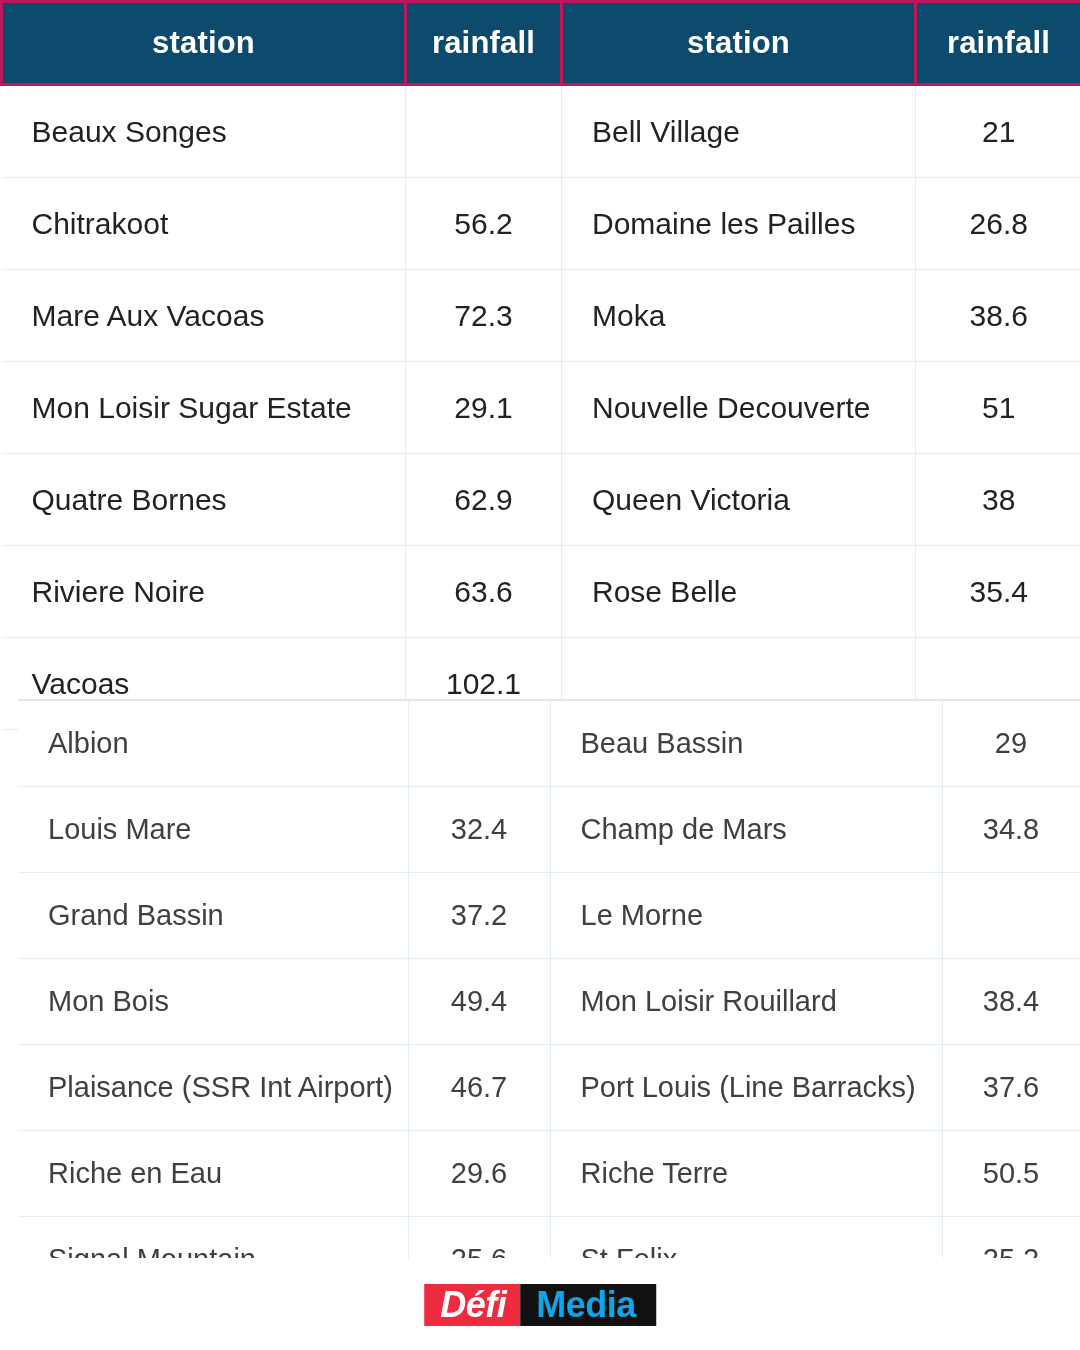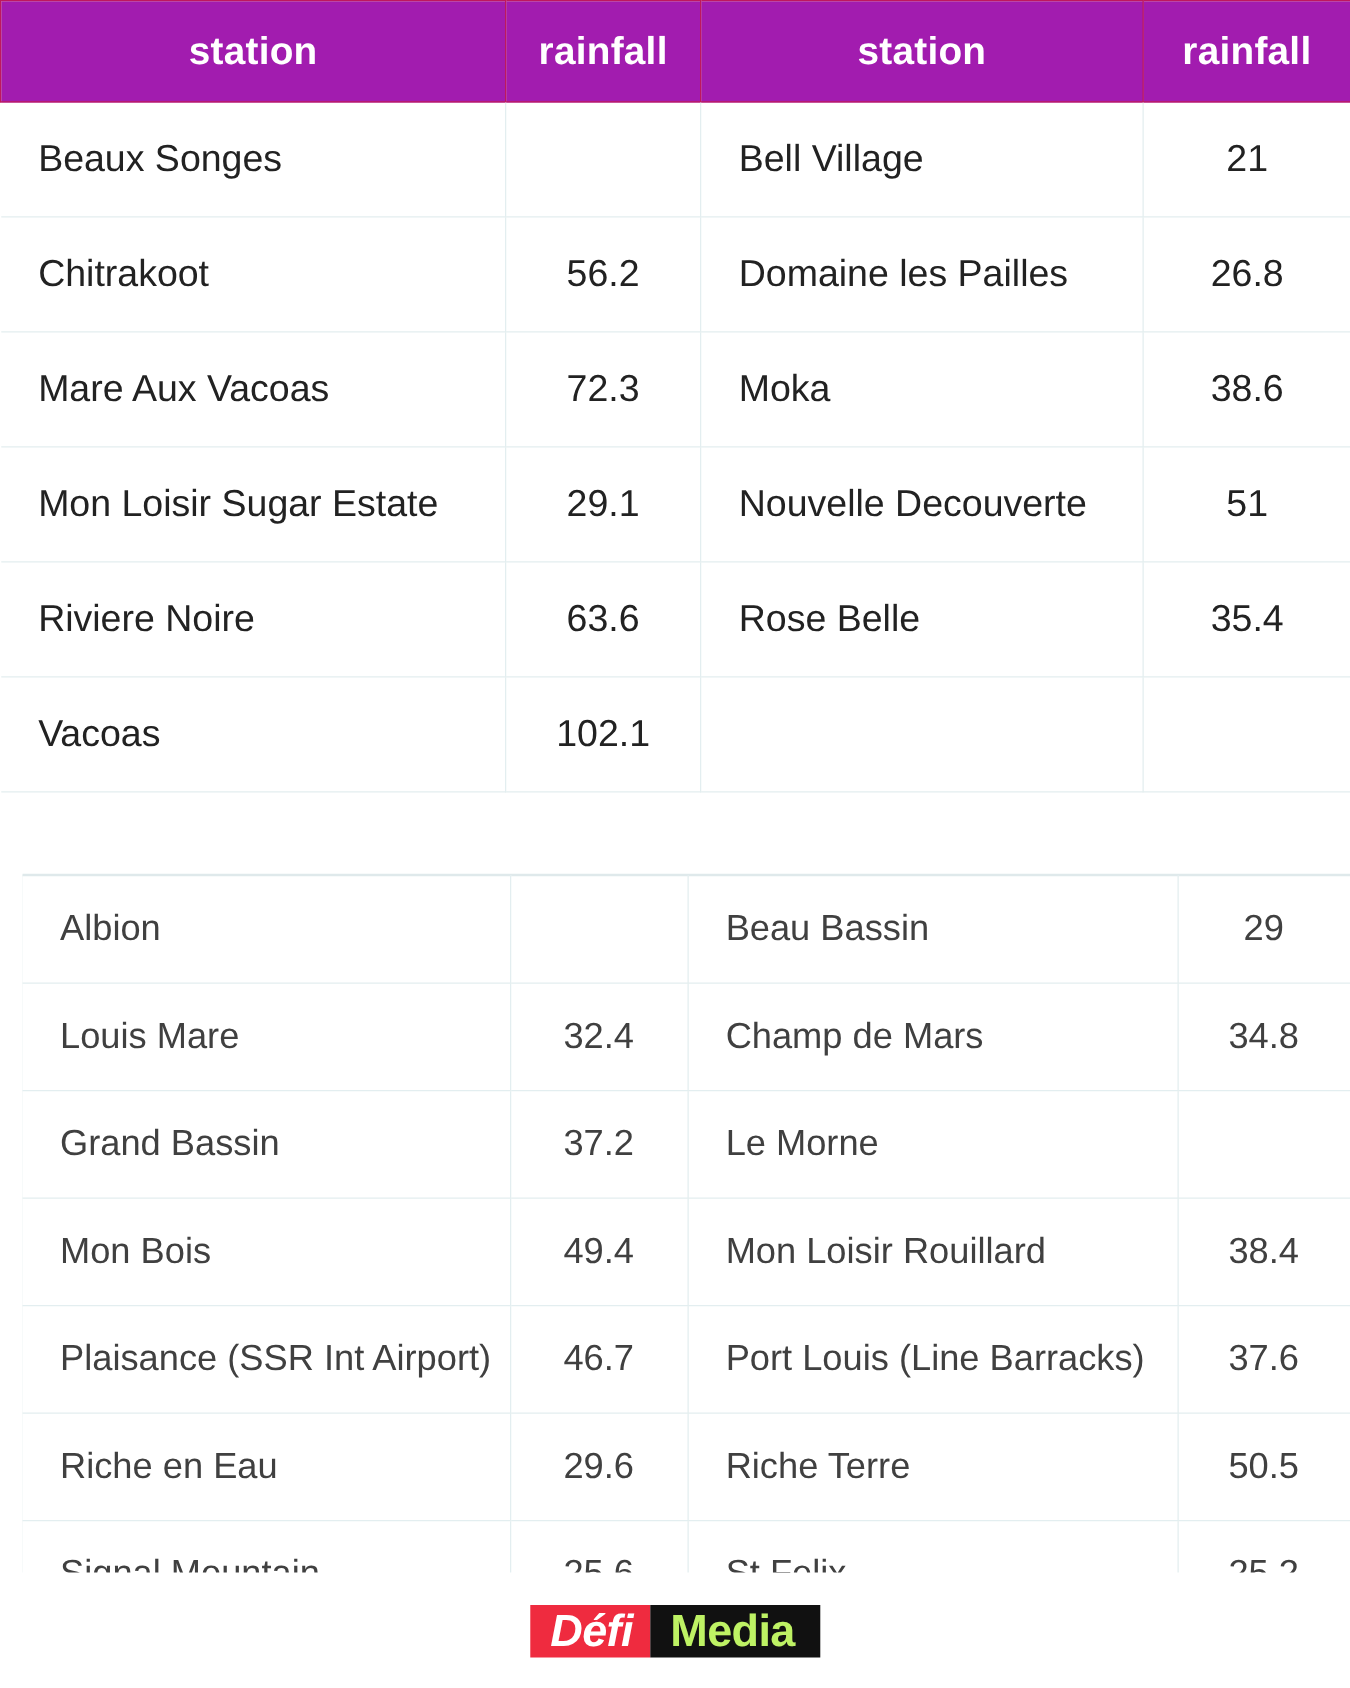--- a/index.html
+++ b/index.html
@@ -19,28 +19,28 @@
   
   .table-top {
     position: absolute;
     top: 0;
     left: 0;
     width: 1080px;
     border-collapse: collapse;
     table-layout: fixed;
   }
   .table-top th {
-    background: #a21caf;
+    background: #0c4a6e;
     color: #ffffff;
     font-size: 31px;
     font-weight: bold;
     height: 78px;
     text-align: center;
     vertical-align: middle;
-    border: 1px solid #be185d;
+    border: 3px solid #be185d;
     letter-spacing: 0.2px;
   }
   .table-top td {
     height: 89px;
     font-size: 30px;
     border: 1px solid #e3eef0;
     vertical-align: middle;
     color: #222222;
   }
   .table-top td.station {
@@ -110,21 +110,21 @@
     font-size: 36px;
     font-weight: bold;
     font-style: italic;
     display: flex;
     align-items: center;
     padding: 0 14px 0 16px;
     letter-spacing: -0.5px;
   }
   .logo-media {
     background: #111111;
-    color: #bef264;
+    color: #0ea5e9;
     font-size: 36px;
     font-weight: bold;
     display: flex;
     align-items: center;
     padding: 0 20px 0 16px;
     letter-spacing: -0.5px;
   }
   .white-strip {
     position: absolute;
     left: 0;
@@ -172,20 +172,26 @@
       <td class="station">Moka</td>
       <td class="value">38.6</td>
     </tr>
     <tr>
       <td class="station">Mon Loisir Sugar Estate</td>
       <td class="value">29.1</td>
       <td class="station">Nouvelle Decouverte</td>
       <td class="value">51</td>
     </tr>
     <tr>
+      <td class="station">Quatre Bornes</td>
+      <td class="value">62.9</td>
+      <td class="station">Queen Victoria</td>
+      <td class="value">38</td>
+    </tr>
+    <tr>
       <td class="station">Riviere Noire</td>
       <td class="value">63.6</td>
       <td class="station">Rose Belle</td>
       <td class="value">35.4</td>
     </tr>
     <tr>
       <td class="station">Vacoas</td>
       <td class="value">102.1</td>
       <td class="station"></td>
       <td class="value"></td>

